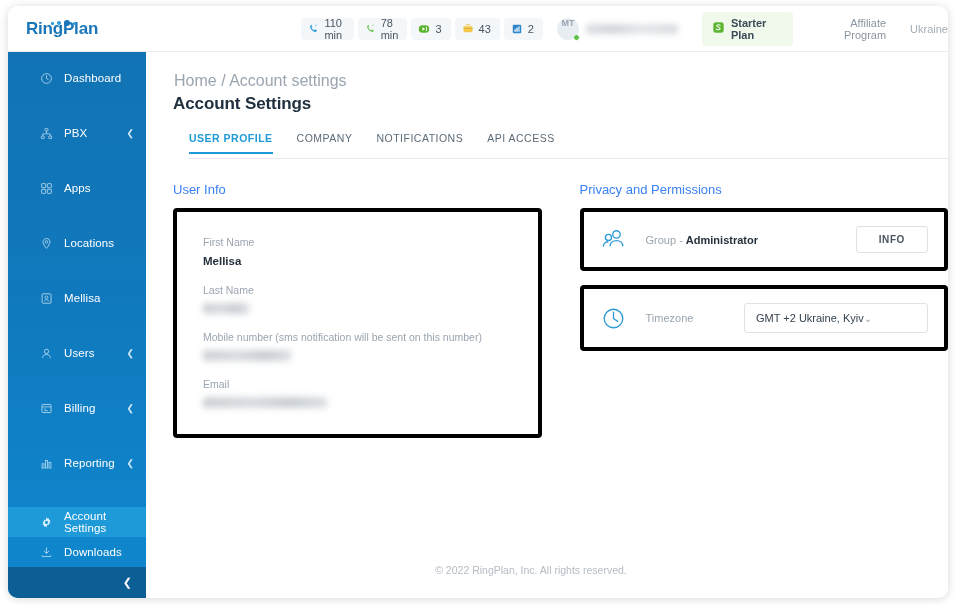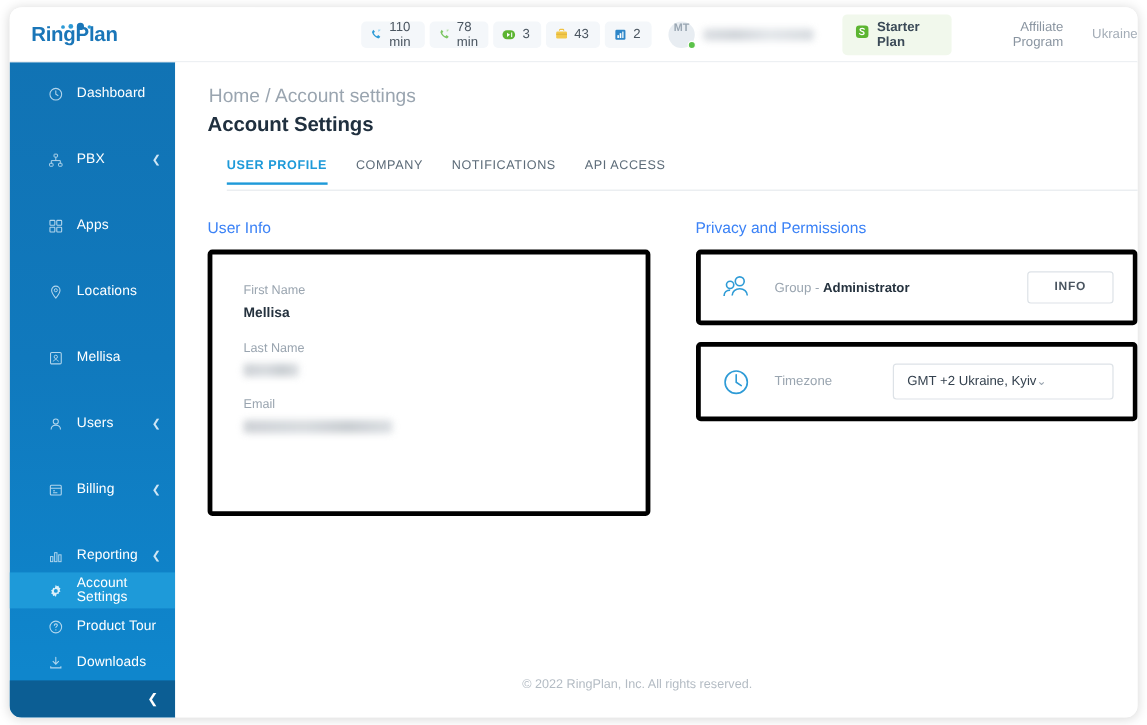--- a/index.html
+++ b/index.html
@@ -403,30 +403,20 @@
           <svg width="13" height="13" viewBox="0 0 16 16">
               <path d="M8 1.6l1 1.5 1.8-.4.4 1.8 1.6.8-.9 1.6.9 1.6-1.6.8-.4 1.8-1.8-.4L8 14.2l-1-1.5-1.8.4-.4-1.8-1.6-.8.9-1.6-.9-1.6 1.6-.8.4-1.8 1.8.4z" fill="#ffffff"></path>
               <circle cx="8" cy="7.9" r="2" fill="#1e9ad9"></circle>
             </svg>
         </span>
         <span class="lbl">Account Settings</span>
       </div>
       <div class="nav-item" style="height:30px;">
         <span class="ico">
           <svg width="13" height="13" viewBox="0 0 16 16">
-              <circle cx="8" cy="8" r="6" stroke="#cfe6f5" stroke-width="1.1" fill="none"></circle>
-              <path d="M6.5 6.3c0-.9.7-1.5 1.6-1.5.9 0 1.5.6 1.5 1.4 0 1.1-1.4 1.2-1.5 2.3" stroke="#cfe6f5" stroke-width="1.1" fill="none" stroke-linecap="round"></path>
-              <circle cx="8.1" cy="10.9" r=".7" fill="#cfe6f5"></circle>
-            </svg>
-        </span>
-        <span class="lbl">Product Tour</span>
-      </div>
-      <div class="nav-item" style="height:30px;">
-        <span class="ico">
-          <svg width="13" height="13" viewBox="0 0 16 16">
               <path d="M8 2.2v6.6M5.2 6.4L8 9.2l2.8-2.8" stroke="#cfe6f5" stroke-width="1.1" fill="none" stroke-linecap="round"></path>
               <path d="M2.8 11.4v1.6h10.4v-1.6" stroke="#cfe6f5" stroke-width="1.1" fill="none"></path>
             </svg>
         </span>
         <span class="lbl">Downloads</span>
       </div>
       <div class="sb-footer">
         <span class="c">❮</span>
       </div>
     </div>
@@ -453,20 +443,24 @@
           <div class="field">
             <div class="f-label">First Name</div>
             <div class="f-value">Mellisa</div>
           </div>
 
           <div class="field">
             <div class="f-label">Last Name</div>
             <div class="f-blur w1"></div>
           </div>
 
+          <div class="field">
+            <div class="f-label">Mobile number (sms notification will be sent on this number)</div>
+            <div class="f-blur w2"></div>
+          </div>
 
           <div class="field">
             <div class="f-label">Email</div>
             <div class="f-blur w3"></div>
           </div>
 
         </div>
       </div>
 
       <div class="col-right">

